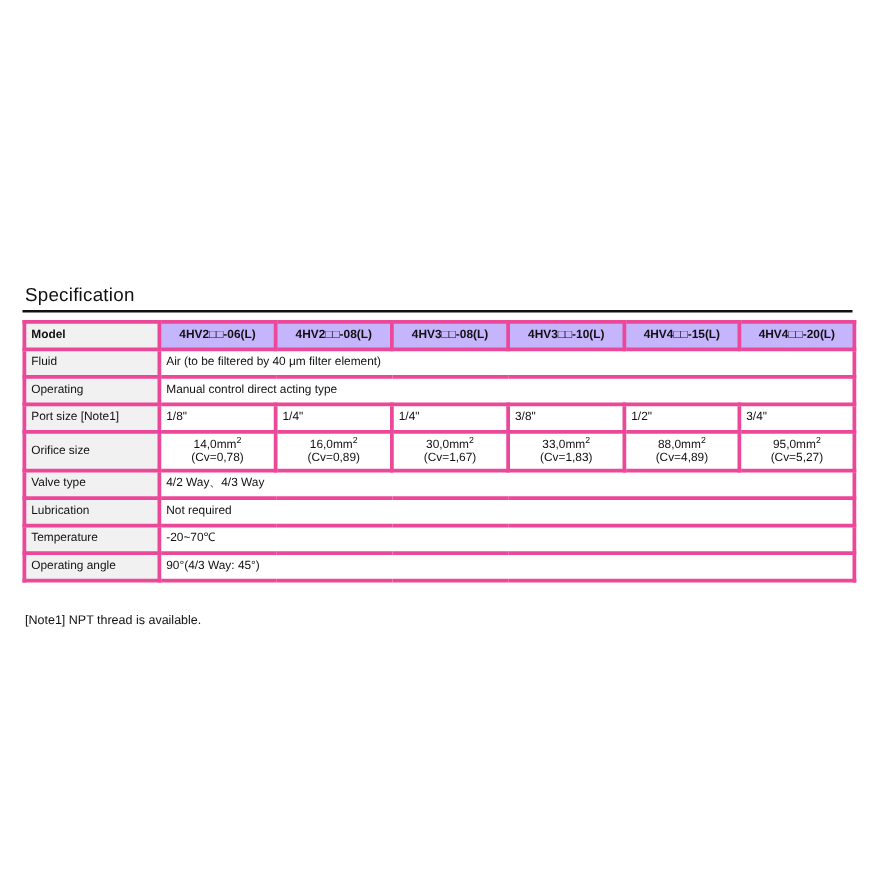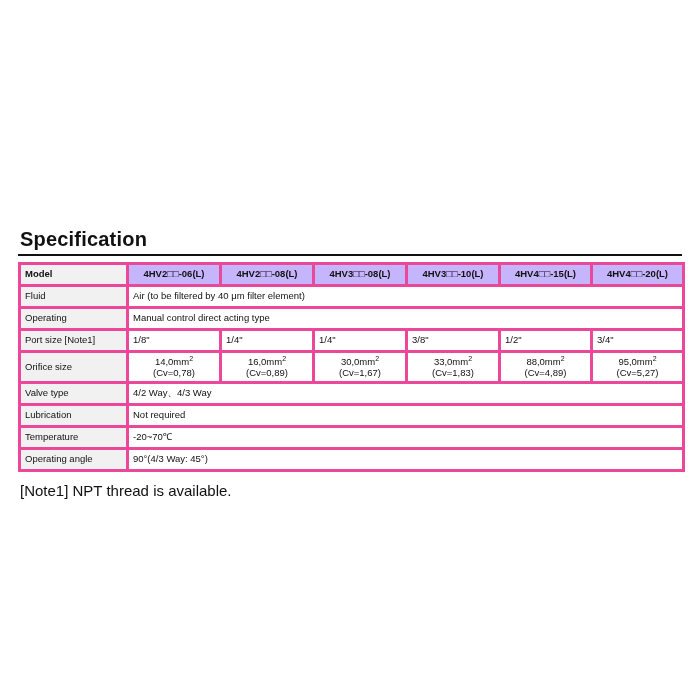--- a/index.html
+++ b/index.html
@@ -14,22 +14,22 @@
     color: #111111;
     position: relative;
   }
   .page {
     position: absolute;
     left: 18px;
     top: 228px;
     width: 664px;
   }
   .spec-title {
-    font-size: 20px;
-    font-weight: bold;
+    font-size: 15px;
+    font-weight: normal;
     color: #111111;
     letter-spacing: 0.2px;
     margin: 0 0 3px 2px;
   }
   .title-rule {
     height: 2px;
     background: #111111;
     width: 664px;
     margin-bottom: 6px;
   }
@@ -67,22 +67,22 @@
     text-align: center;
     padding-top: 3px;
     padding-bottom: 3px;
     line-height: 1.25;
   }
   .sup {
     font-size: 7px;
     vertical-align: super;
   }
   .note {
-    font-size: 15px;
-    margin-top: 10px;
+    font-size: 10px;
+    margin-top: 25px;
     margin-left: 2px;
     color: #111111;
   }
 </style>
 </head>
 <body>
 
 <div class="page">
 
   <div class="spec-title">Specification</div>

